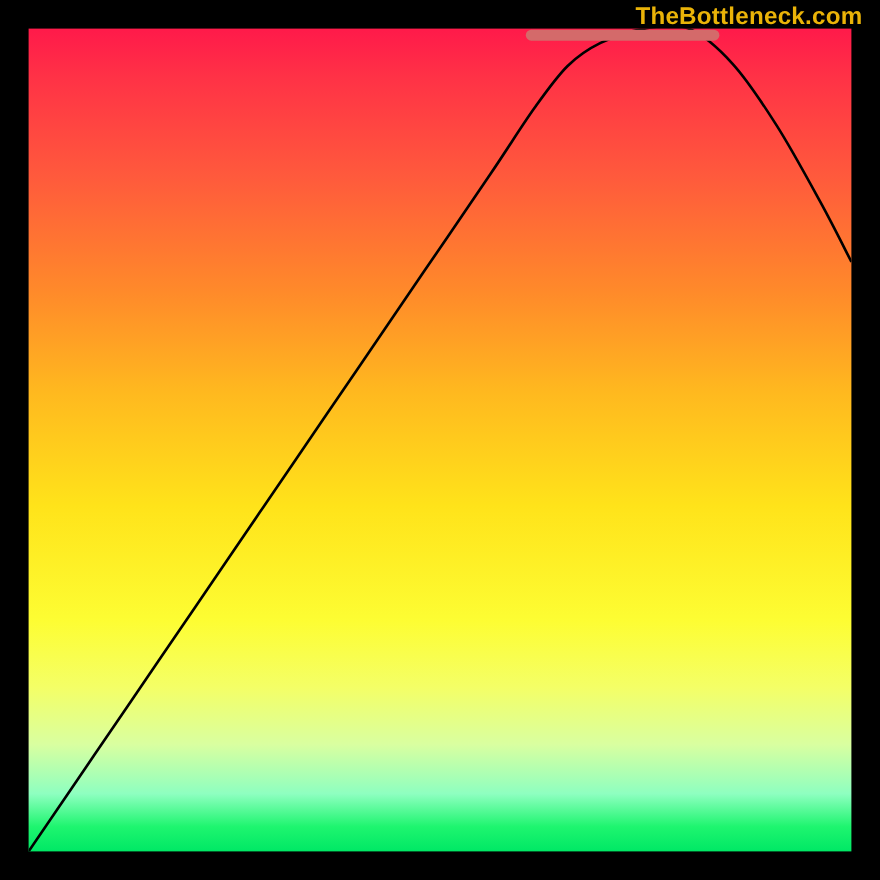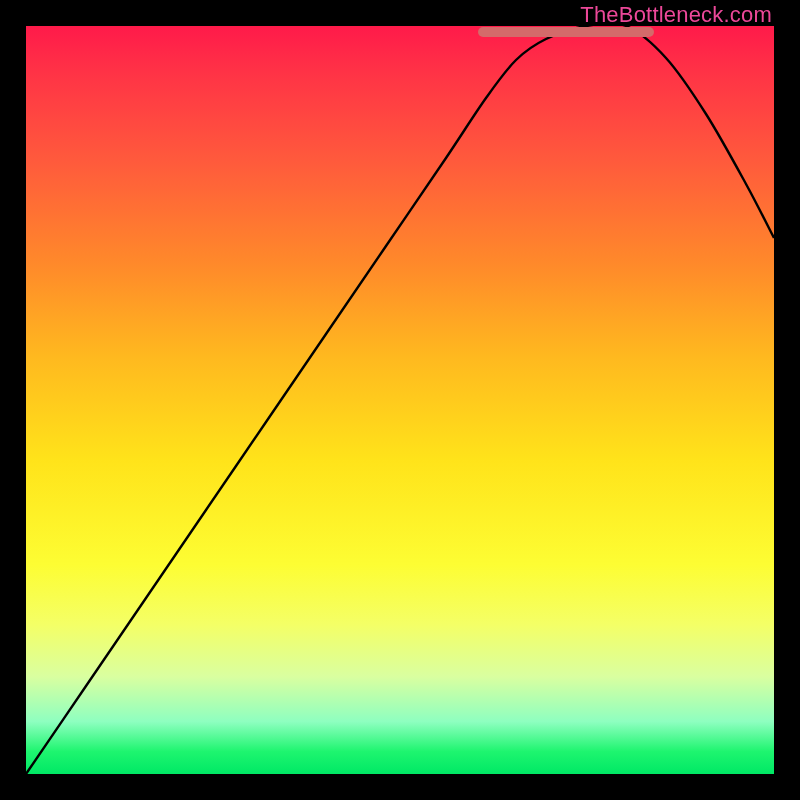--- a/index.html
+++ b/index.html
@@ -43,25 +43,25 @@
   svg.curve {
     position: absolute;
     left: 0;
     top: 0;
     width: 748px;
     height: 748px;
   }
   .watermark {
     position: absolute;
     top: 2px;
-    right: 28px;
+    right: 16px;
     font-family: Arial, Helvetica, sans-serif;
     font-size: 22px;
-    font-weight: normal;
-    color: #ec4899;
+    font-weight: bold;
+    color: #eab308;
     letter-spacing: 0.2px;
     user-select: none;
   }
 </style>
 </head>
 <body>
 
 <div class="frame">
   <div class="gradient"></div>
   <svg class="curve" viewBox="0 0 748 748" preserveAspectRatio="none">

